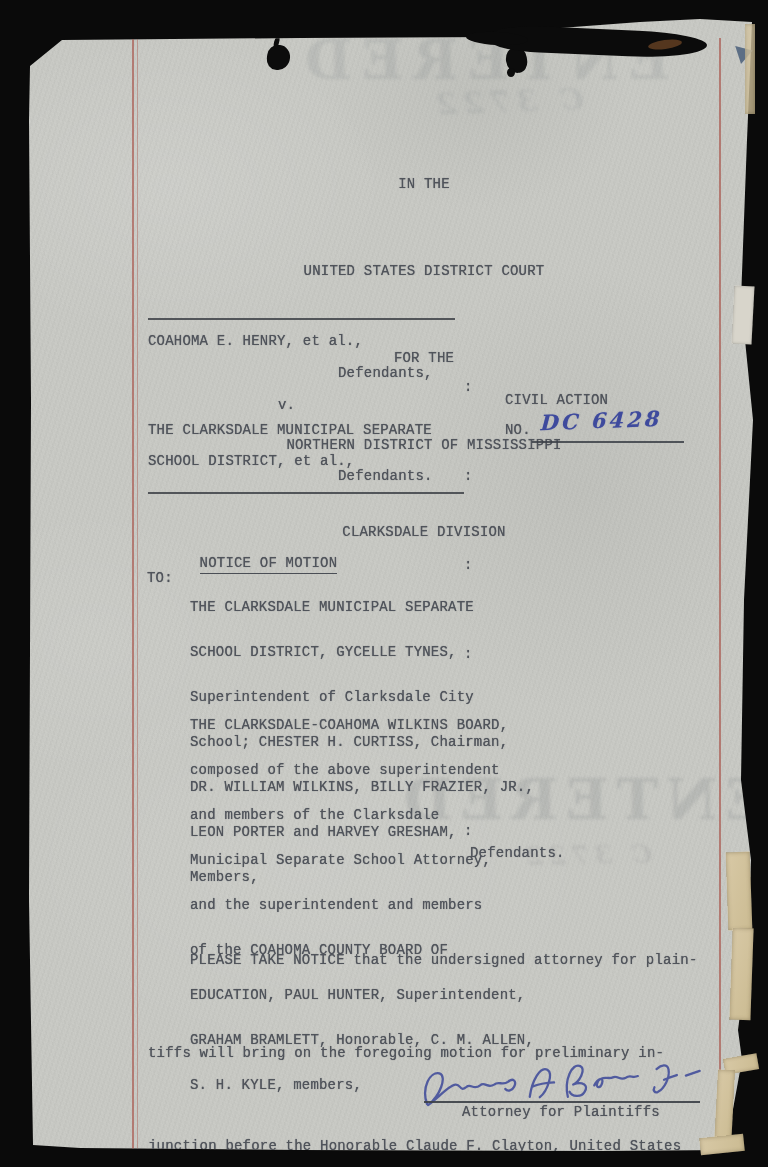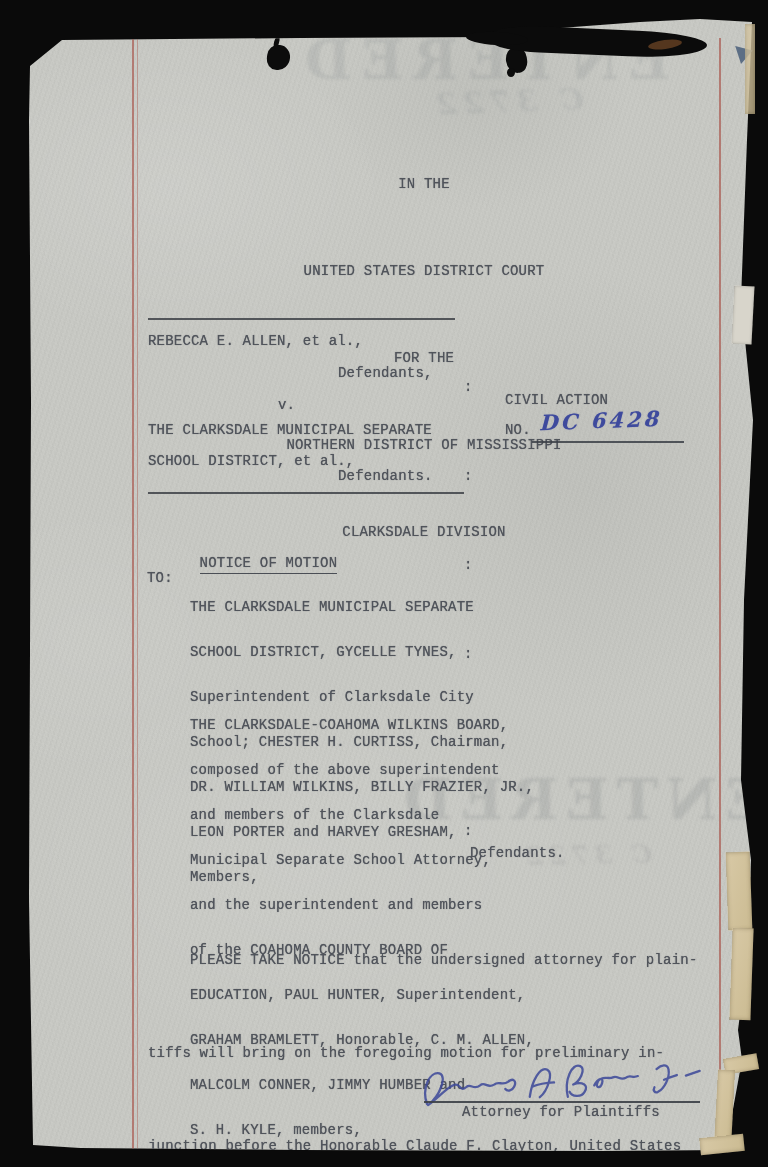--- a/index.html
+++ b/index.html
@@ -68,21 +68,21 @@
 
     <div class="abs tw hdr">
       <div>IN THE</div>
       <div>UNITED STATES DISTRICT COURT</div>
       <div>FOR THE</div>
       <div>NORTHERN DISTRICT OF MISSISSIPPI</div>
       <div>CLARKSDALE DIVISION</div>
     </div>
 
     <div class="abs rule" style="left:148px;top:318px;width:307px;"></div>
-    <div class="abs tw" style="left:148px;top:333px;">REBECCA E. ALLEN, et al.,</div>
+    <div class="abs tw" style="left:148px;top:333px;">COAHOMA E. HENRY, et al.,</div>
     <div class="abs tw" style="left:338px;top:365px;">Defendants,</div>
     <div class="abs tw" style="left:278px;top:397px;">v.</div>
     <div class="abs tw" style="left:148px;top:422px;">THE CLARKSDALE MUNICIPAL SEPARATE</div>
     <div class="abs tw" style="left:148px;top:437px;margin-top:16px;">SCHOOL DISTRICT, et al.,</div>
     <div class="abs tw" style="left:338px;top:468px;">Defendants.</div>
     <div class="abs rule" style="left:148px;top:492px;width:316px;"></div>
 
     <div class="abs tw colcol">
       <div>:</div>
       <div>:</div>
@@ -115,21 +115,20 @@
 
     <div class="abs tw addr" style="left:190px;top:688px;">
       <div>THE CLARKSDALE-COAHOMA WILKINS BOARD,</div>
       <div>composed of the above superintendent</div>
       <div>and members of the Clarksdale</div>
       <div>Municipal Separate School Attorney,</div>
       <div>and the superintendent and members</div>
       <div>of the COAHOMA COUNTY BOARD OF</div>
       <div>EDUCATION, PAUL HUNTER, Superintendent,</div>
       <div>GRAHAM BRAMLETT, Honorable, C. M. ALLEN,</div>
-      <div>MALCOLM CONNER, JIMMY HUMBER and</div>
       <div>S. H. KYLE, members,</div>
     </div>
 
     <div class="abs tw" style="left:470px;top:845px;">Defendants.</div>
 
     <div class="abs tw bodytxt">
       <div>PLEASE TAKE NOTICE that the undersigned attorney for plain-</div>
       <div>tiffs will bring on the foregoing motion for preliminary in-</div>
       <div>junction before the Honorable Claude F. Clayton, United States</div>
       

